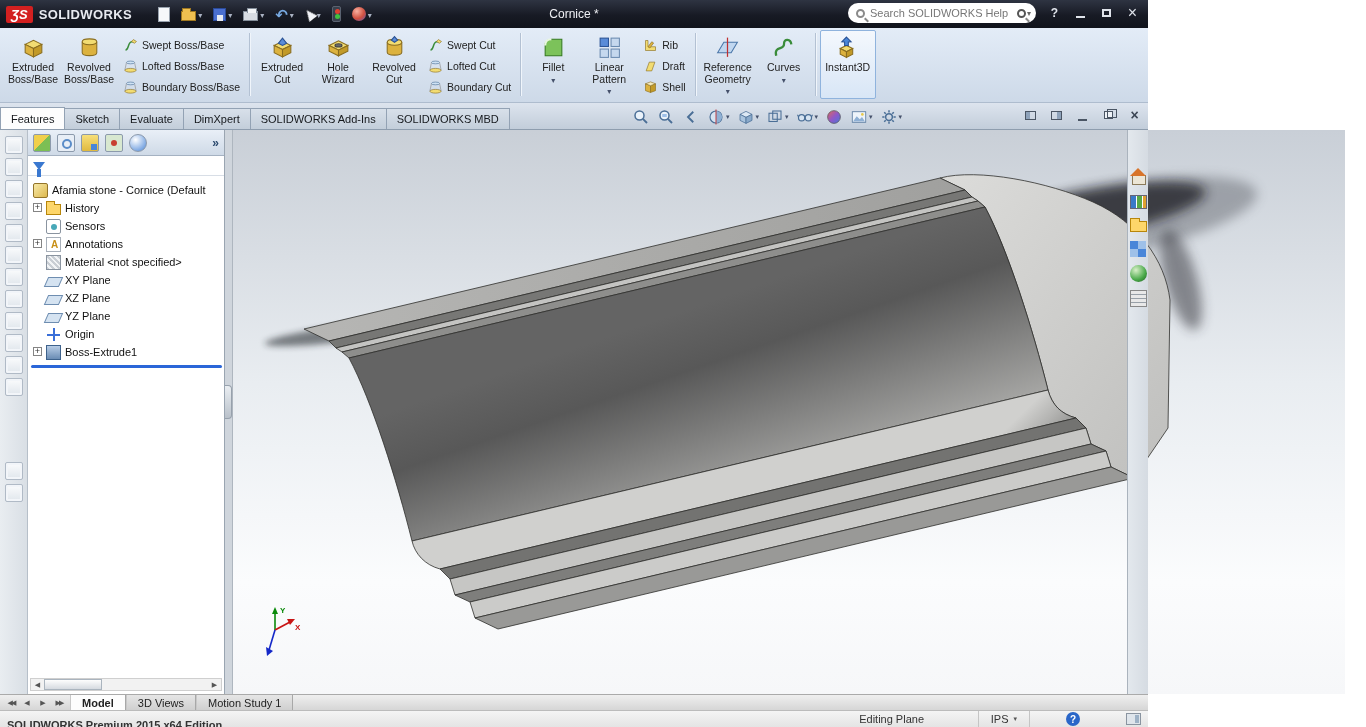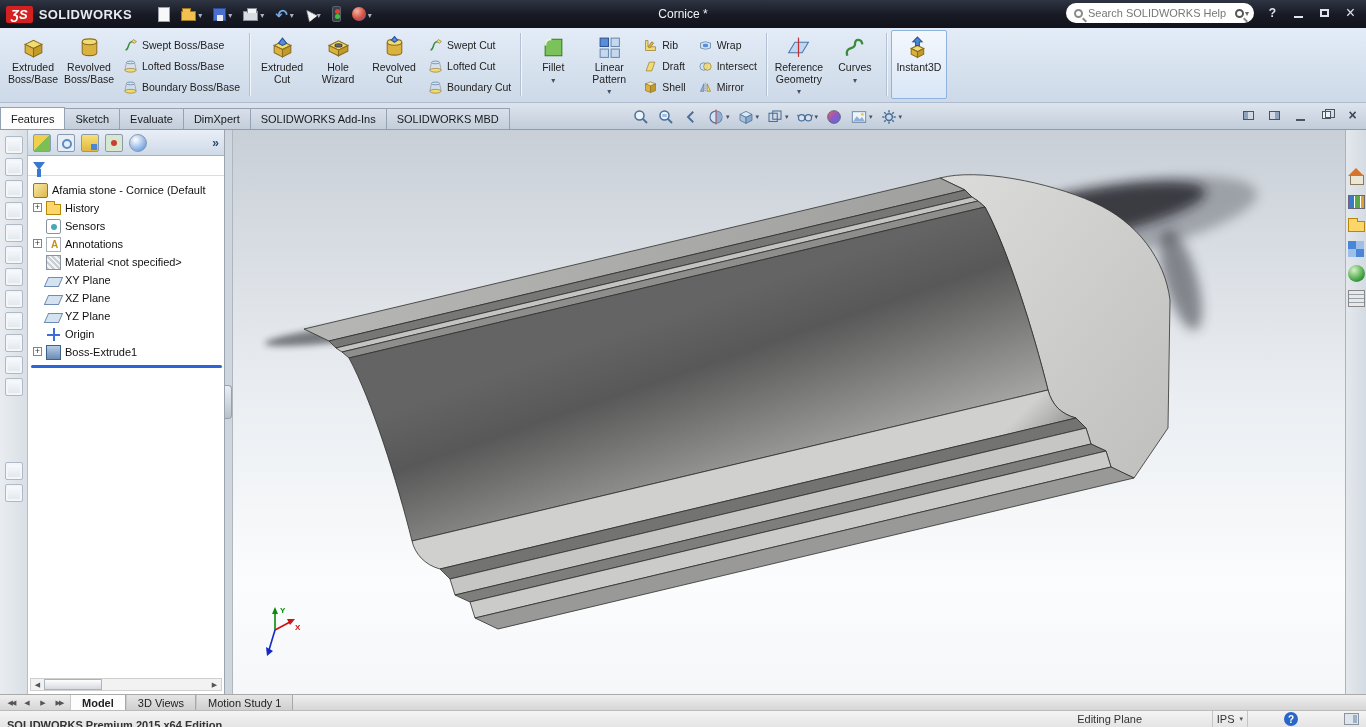--- a/index.html
+++ b/index.html
@@ -1,18 +1,18 @@
 <!DOCTYPE html>
 <html><head>
 <meta charset="utf-8">
 <style>
   * {margin:0;padding:0;box-sizing:border-box;}
   html,body {width:1366px;height:727px;overflow:hidden;}
   body {font-family:"Liberation Sans","DejaVu Sans",sans-serif;font-size:11px;color:#1a1a1a;}
-  #app {position:relative;width:1366px;height:727px;background:#ec4899;}
+  #app {position:relative;width:1148px;height:727px;background:#ec4899;}
 
   
   #titlebar {position:absolute;left:0;top:0;width:100%;height:28px;
     background:linear-gradient(#2e3442,#171a24 55%,#10131b);
     display:flex;align-items:center;color:#e8eaf0;}
   .logo {display:flex;align-items:center;gap:6px;padding:0 10px 0 6px;}
   .logo-mark {background:#d32020;color:#fff;font-weight:bold;font-style:italic;font-size:13px;padding:1px 5px;border-radius:2px;}
   .logo-text {font-size:13px;font-weight:bold;letter-spacing:.4px;}
   .tb-tools {display:flex;align-items:center;gap:3px;margin-left:12px;}
   .tbtn {height:22px;display:flex;align-items:center;gap:2px;padding:0 4px;border-radius:2px;}
@@ -166,21 +166,21 @@
   .snbtn.last::before {content:"▶▶";letter-spacing:-2px;}
   .sheet-tab {height:100%;display:flex;align-items:center;padding:0 11px;border-right:1px solid #a8a8a8;border-left:1px solid #c8c8c8;
     background:linear-gradient(#e6e6e6,#cfcfcf);font-size:11px;color:#222;}
   .sheet-tab.active {background:#fdfdfd;font-weight:bold;}
 
   
   #statusbar {position:absolute;top:710px;left:0;width:100%;height:17px;
     background:linear-gradient(#f4f4f4,#e4e4e4);border-top:1px solid #bbb;font-size:11px;color:#333;}
   .sb-left {position:absolute;left:7px;top:8px;font-weight:bold;}
   .sb-mode {position:absolute;right:224px;top:2px;}
-  .sb-units {position:absolute;right:118px;top:0;height:16px;display:flex;align-items:center;gap:5px;padding:0 4px;
+  .sb-units {position:absolute;right:118px;top:0;height:16px;display:flex;align-items:center;gap:5px;padding:0 12px;
     border-left:1px solid #c5c5c5;border-right:1px solid #c5c5c5;}
   .sb-units::after {content:"▾";font-size:7px;color:#555;}
   .sb-help {position:absolute;right:68px;top:1px;width:14px;height:14px;border-radius:50%;background:#2a66c8;color:#fff;
     font-weight:bold;font-size:10px;display:flex;align-items:center;justify-content:center;}
   .sb-help::before {content:"?";}
   .sb-panel {position:absolute;right:7px;top:2px;width:15px;height:12px;border:1px solid #8a94a0;background:#dfe5eb;}
   .sb-panel::before {content:"";position:absolute;right:1px;top:1px;width:4px;height:8px;background:#9eb2c6;}
 </style>
 </head>
 <body>
@@ -494,40 +494,20 @@
           <svg>
             <use href="#i-draft"></use>
           </svg>
           <span>Draft</span>
         </div>
       <div class="sbtn">
           <svg>
             <use href="#i-shell"></use>
           </svg>
           <span>Shell</span>
-        </div>
-    </div>
-    <div class="rstack">
-      <div class="sbtn">
-          <svg>
-            <use href="#i-wrap"></use>
-          </svg>
-          <span>Wrap</span>
-        </div>
-      <div class="sbtn">
-          <svg>
-            <use href="#i-intersect"></use>
-          </svg>
-          <span>Intersect</span>
-        </div>
-      <div class="sbtn">
-          <svg>
-            <use href="#i-mirror"></use>
-          </svg>
-          <span>Mirror</span>
         </div>
     </div>
     <div class="rsep"></div>
     <div class="rbtn dd">
       <svg>
           <use href="#i-plane"></use>
         </svg>
       <span>Reference</span>
         <span>Geometry</span>
     </div>

